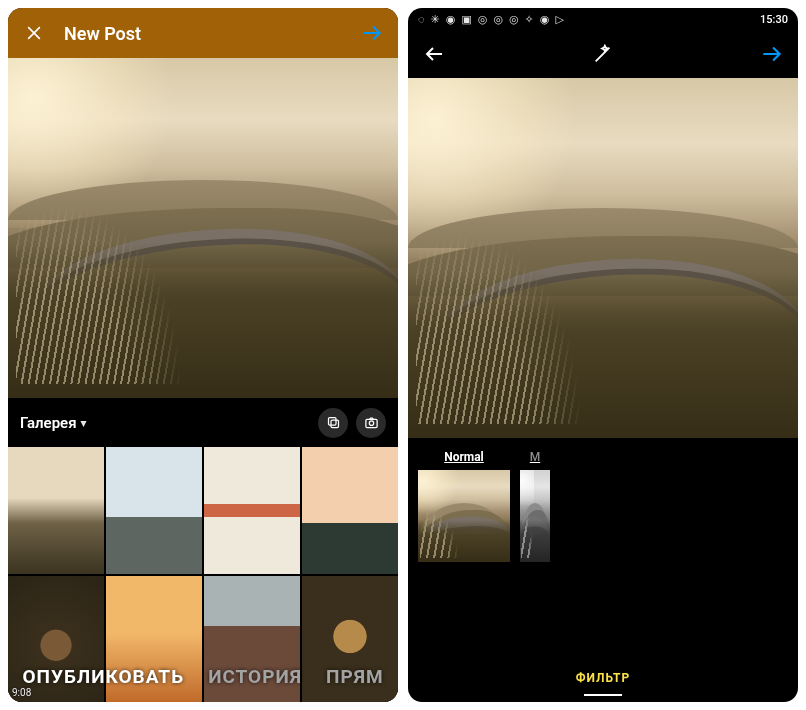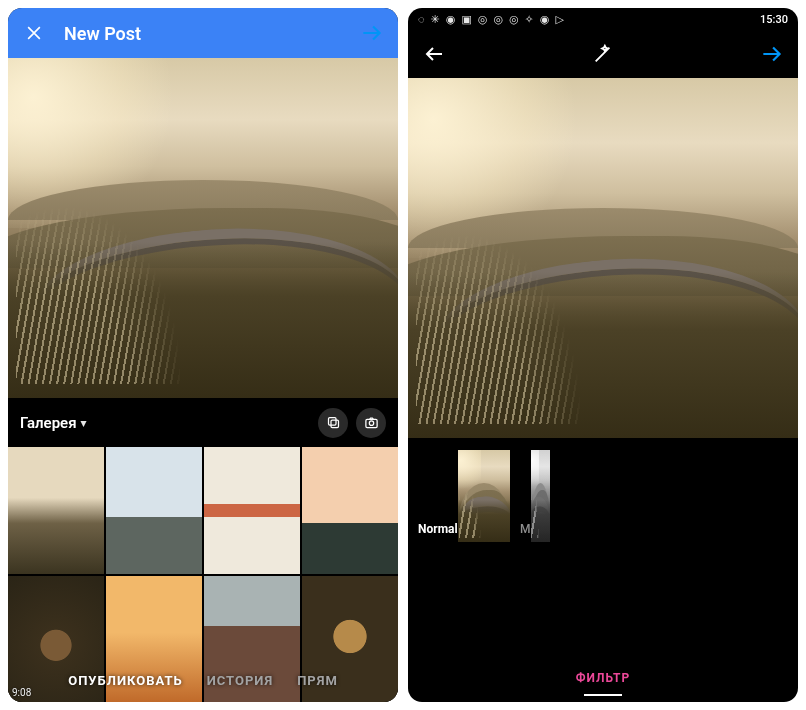--- a/index.html
+++ b/index.html
@@ -21,21 +21,21 @@
     flex-direction: column;
     position: relative;
     color: #fff;
   }
   
   .topbar {
     height: 50px;
     display: flex;
     align-items: center;
     padding: 0 12px;
-    background: #3b82f6;
+    background: #a16207;
   }
   .topbar .title {
     font-size: 18px;
     font-weight: 600;
     margin-left: 16px;
     flex: 1;
   }
   .icon-btn {
     width: 28px; height: 28px;
     display: flex;
@@ -116,42 +116,42 @@
   .tC{background:linear-gradient(180deg,#efe9dc 45%,#c64 45%,#c64 55%,#efe9dc 55%);} 
   .tD{background:linear-gradient(180deg,#f4cfae 60%,#2d3a34 60%);}         
   .tE{background:radial-gradient(circle at 50% 55%,#7a5a36 18%,#3a2f1c 19%,#2a2416 100%);} 
   .tF{background:linear-gradient(180deg,#f2b86a 45%,#c06a2a 100%);}         
   .tG{background:linear-gradient(180deg,#a9b3b3 40%,#6b4a3a 40%);}         
   .tH{background:radial-gradient(circle at 50% 48%,#b68a4a 20%,#3a2f1c 21% 100%);} 
   .thumb .badge{position:absolute;left:4px;bottom:4px;font-size:10px;color:#eee;text-shadow:0 0 2px #000;}
   .bottom-tabs {
     position:absolute;left:0;right:0;bottom:14px;
     display:flex;gap:24px;justify-content:center;
-    font-size:13px;font-weight:700;letter-spacing:1px;
+    font-size:19px;font-weight:700;letter-spacing:1px;
     text-shadow:0 0 4px rgba(0,0,0,.8);
   }
   .bottom-tabs div{color:#a3a3a3;cursor:pointer;}
   .bottom-tabs .active{color:#fff;}
   
   .statusbar{height:22px;display:flex;align-items:center;padding:0 10px;font-size:11px;gap:6px;}
   .statusbar .icons{display:flex;gap:6px;opacity:.9;}
   .statusbar .clock{margin-left:auto;font-weight:500;}
   .editor-top{height:48px;display:flex;align-items:center;padding:0 12px;}
   .editor-top .center{flex:1;display:flex;justify-content:center;}
   .preview-editor{flex:0 0 360px;background:#1a1a1a;}
   .filter-row{display:flex;gap:10px;padding:12px 10px 6px;align-items:flex-start;overflow:hidden;}
-  .filter-item{width:92px;flex:0 0 92px;display:flex;align-items:flex-end;cursor:pointer;}
+  .filter-item{width:92px;flex:0 0 92px;display:flex;flex-direction:column;align-items:center;cursor:pointer;text-decoration:underline;}
   .filter-item:last-child{width:30px;flex:0 0 30px;}
   .filter-item .fname{font-size:12px;margin-bottom:6px;color:#8e8e8e;font-weight:500;}
   .filter-item.sel .fname{color:#fff;font-weight:700;}
   .filter-thumb{width:92px;height:92px;overflow:hidden;}
   .filter-item:last-child .filter-thumb{width:30px;}
   .editor-tabs{display:flex;height:48px;margin-top:auto;}
   .editor-tabs div{flex:1;display:flex;align-items:center;justify-content:center;font-size:12px;font-weight:700;letter-spacing:1px;color:#8e8e8e;cursor:pointer;position:relative;}
-  .editor-tabs .active{color:#ec4899;}
+  .editor-tabs .active{color:#fde047;}
   .editor-tabs .active::after{content:"";position:absolute;bottom:6px;height:2px;width:38px;background:#fff;}
   svg{display:block;}
 </style>
 </head>
 <body>
 
 <div class="phone">
   <div class="topbar">
     <div class="icon-btn">
       <svg width="20" height="20" viewBox="0 0 24 24" stroke="#fff" stroke-width="2" fill="none">

